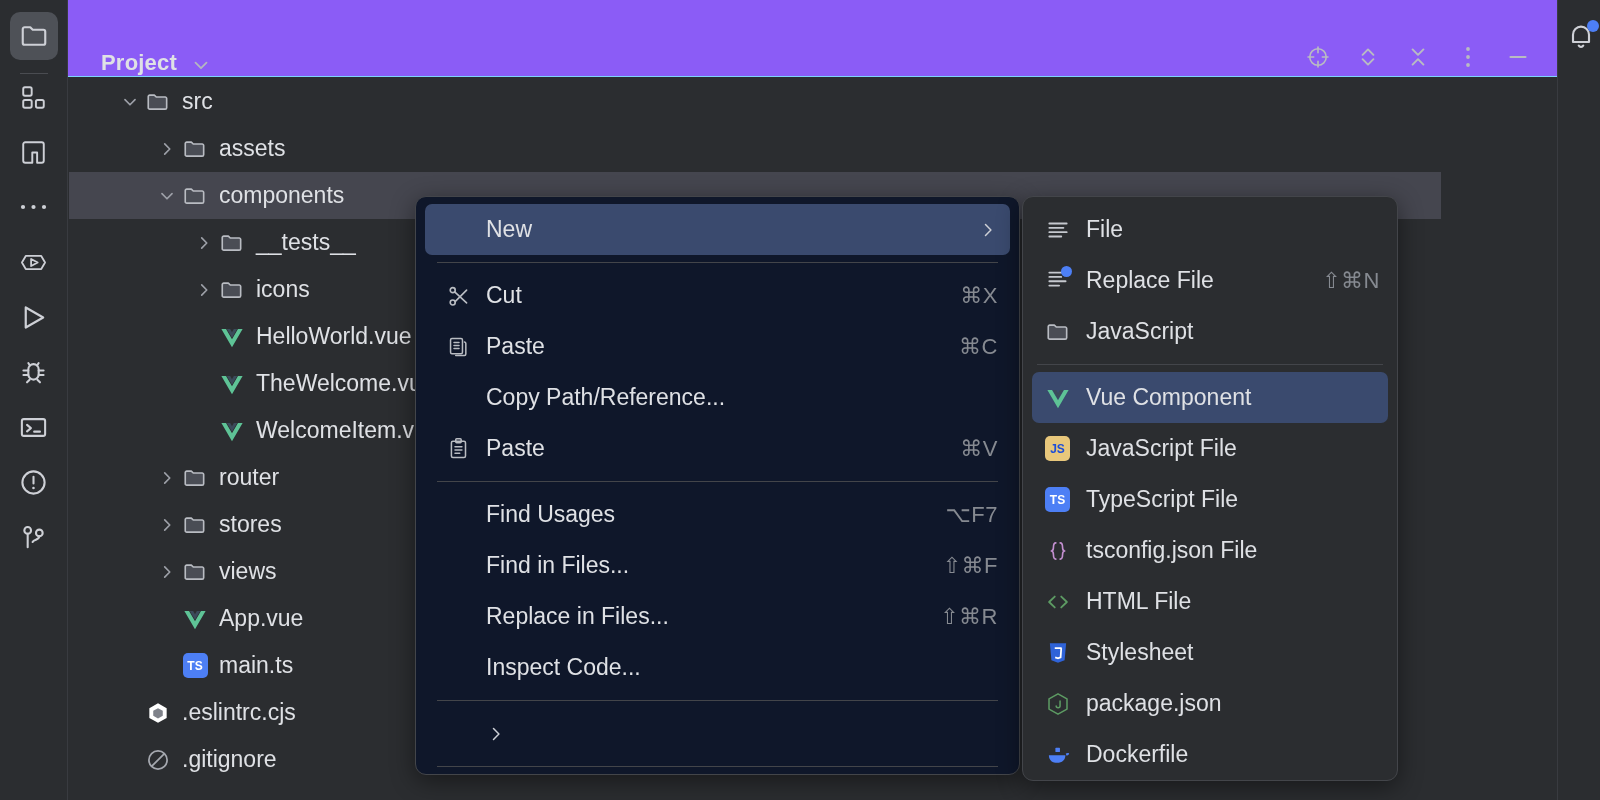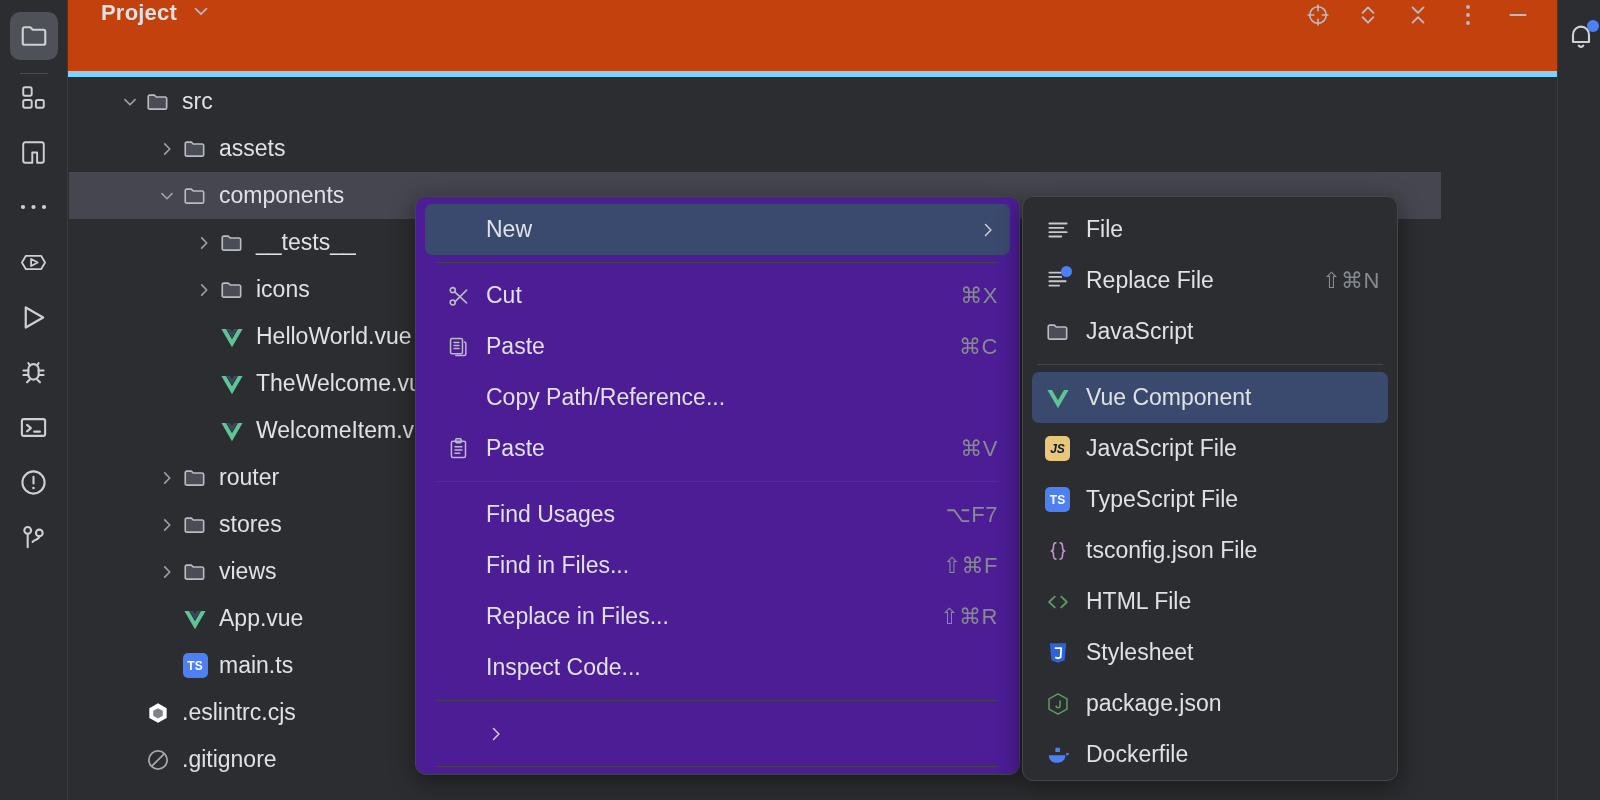--- a/index.html
+++ b/index.html
@@ -30,23 +30,23 @@
   .rail-top { margin-top: 12px; }
   .rail-sep {
     width: 28px; height: 1px; background: #4a4c51; margin: 13px 0 10px 0;
   }
   .rail-stack { display: flex; flex-direction: column; gap: 29px; align-items: center; }
   .rail svg { display: block; }
 
   
   .header {
     position: absolute; left: 68px; top: 0; width: 1489px; height: 77px;
-    background: #c2410c;
-    border-bottom: 6px solid #7dd3fc;
-    display: flex; align-items: flex-start;
+    background: #8b5cf6;
+    border-bottom: 1px solid #7dd3fc;
+    display: flex; align-items: flex-end;
   }
   .header-title {
     margin-left: 33px;
     font-size: 22px; font-weight: bold; color: #dfe1e5;
     letter-spacing: 0.2px;
   }
   .header-chevron { margin-left: 13px; color: #b4b8bf; display: flex; align-items: center; }
   .header-spacer { flex: 1; }
   .header-actions { display: flex; align-items: center; gap: 16px; margin-right: 22px; }
   .hdr-btn {
@@ -78,21 +78,21 @@
     width: 26px; height: 26px; display: inline-flex;
     align-items: center; justify-content: center; color: #9da0a8; flex: none;
   }
   .arrow.blank { visibility: hidden; }
   .ficon { width: 30px; display: inline-flex; align-items: center; justify-content: center; flex: none; }
   .label { margin-left: 9px; }
 
   
   .menu {
     position: absolute; left: 415px; top: 196px; width: 605px;
-    background: #4c1d95;
+    background: #0f172a;
     border: 1px solid #43454a;
     border-radius: 11px;
     padding: 7px 0 0 0;
     box-shadow: 0 6px 24px rgba(0,0,0,0.45);
     overflow: hidden;
   }
   .mi {
     display: flex; align-items: center; height: 51px;
     font-size: 23px; color: #dfe1e5; padding: 0 0 0 21px;
     margin: 0 9px; border-radius: 7px;
@@ -124,21 +124,21 @@
   .smi-icon { width: 41px; display: inline-flex; align-items: center; justify-content: flex-start; flex: none; }
   .smi-label { flex: 1; }
   .smi-accel { color: #868a91; font-size: 22px; padding-right: 8px; letter-spacing: 0.5px; }
 
   
   .sq {
     width: 25px; height: 25px; border-radius: 5px;
     display: inline-flex; align-items: center; justify-content: center;
     font-size: 12px; font-weight: bold; font-family: "Liberation Sans", sans-serif;
   }
-  .sq.js { background: #e8c77b; color: #0f172a; font-style: italic; }
+  .sq.js { background: #e8c77b; color: #1d4ed8; }
   .sq.ts { background: #4d7ff5; color: #ffffff; }
 </style>
 </head>
 <body>
 
 <div id="root">
 
   <div class="rail">
     <div class="rail-top">
       <div class="rail-btn active">

